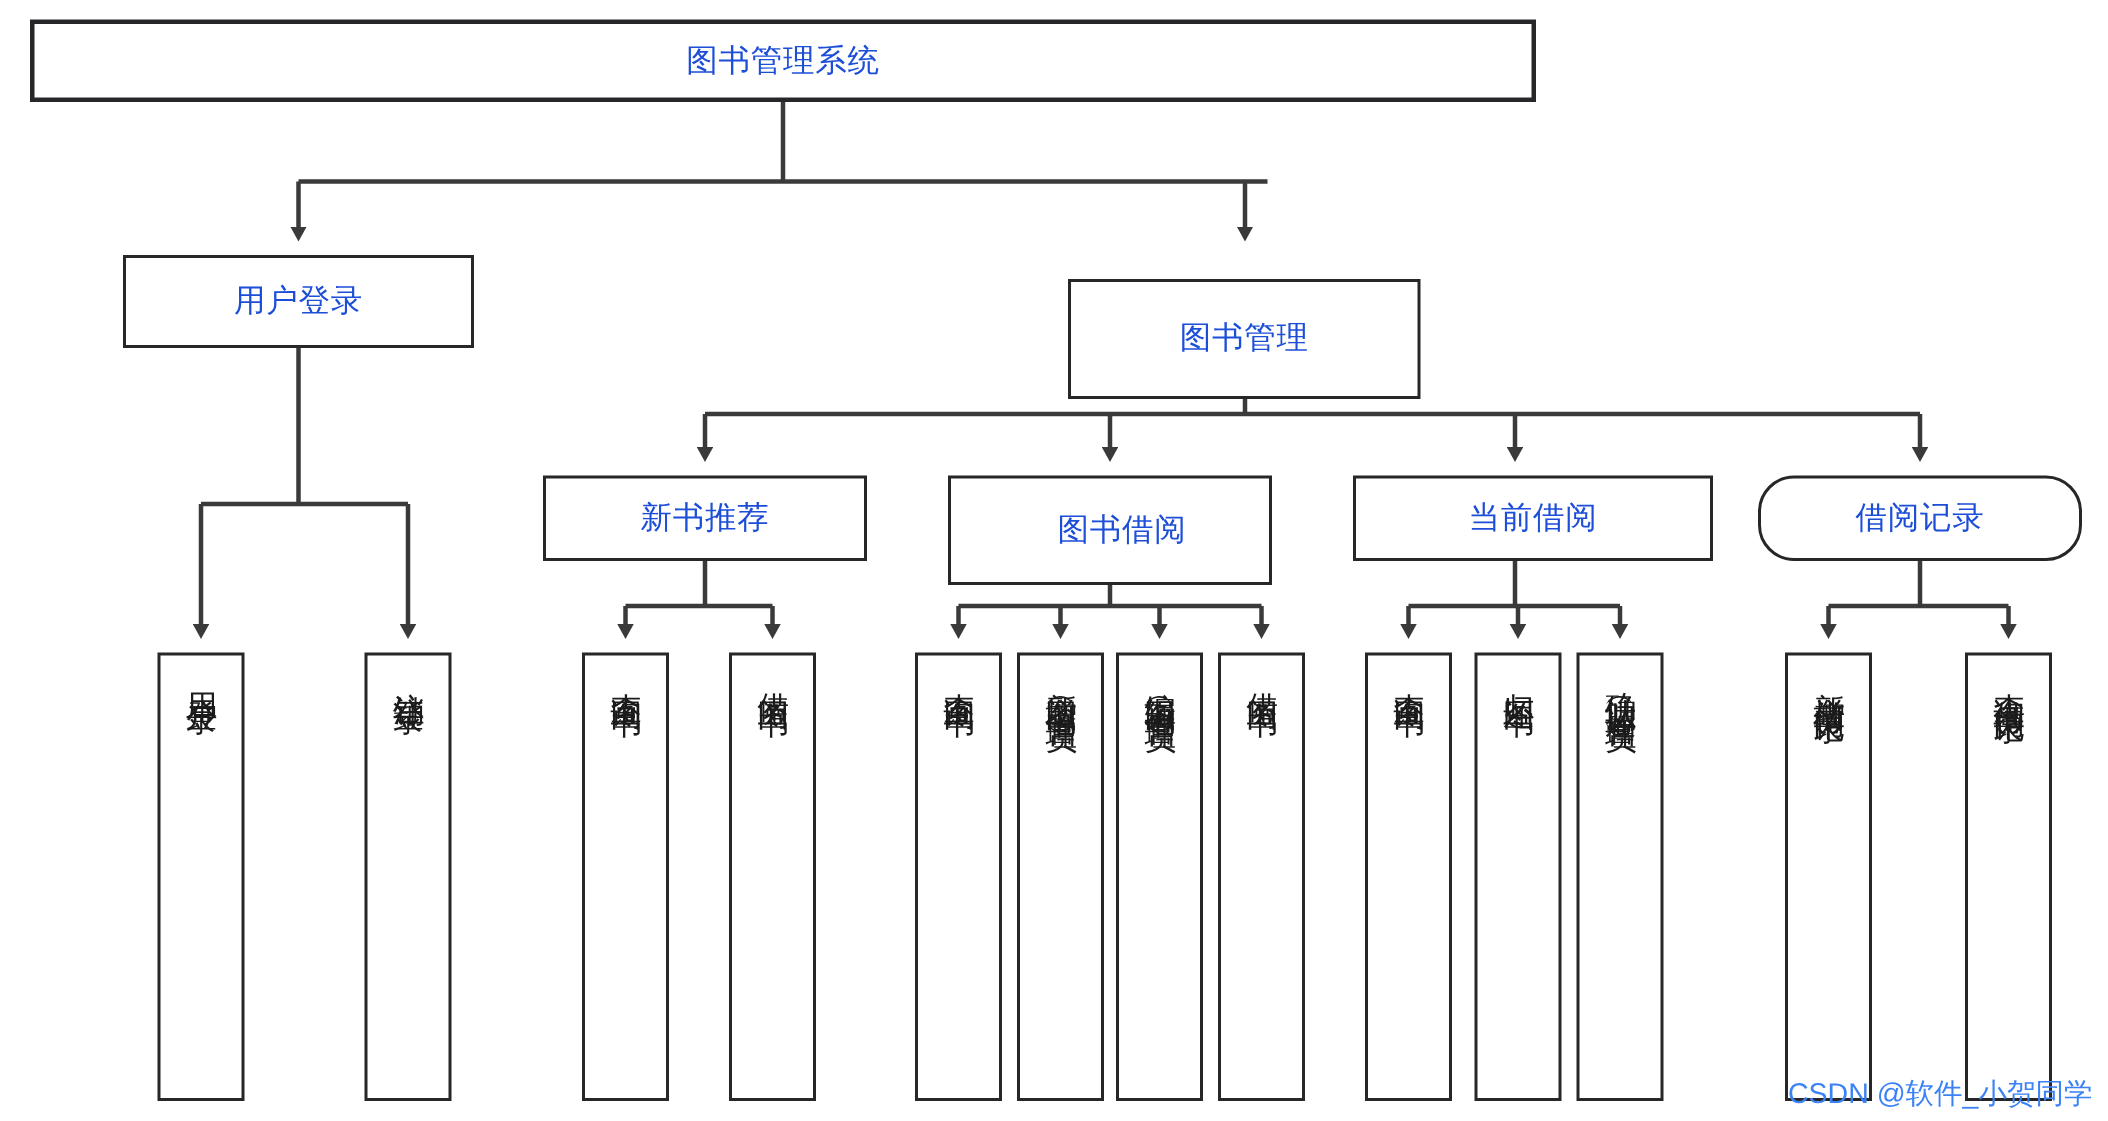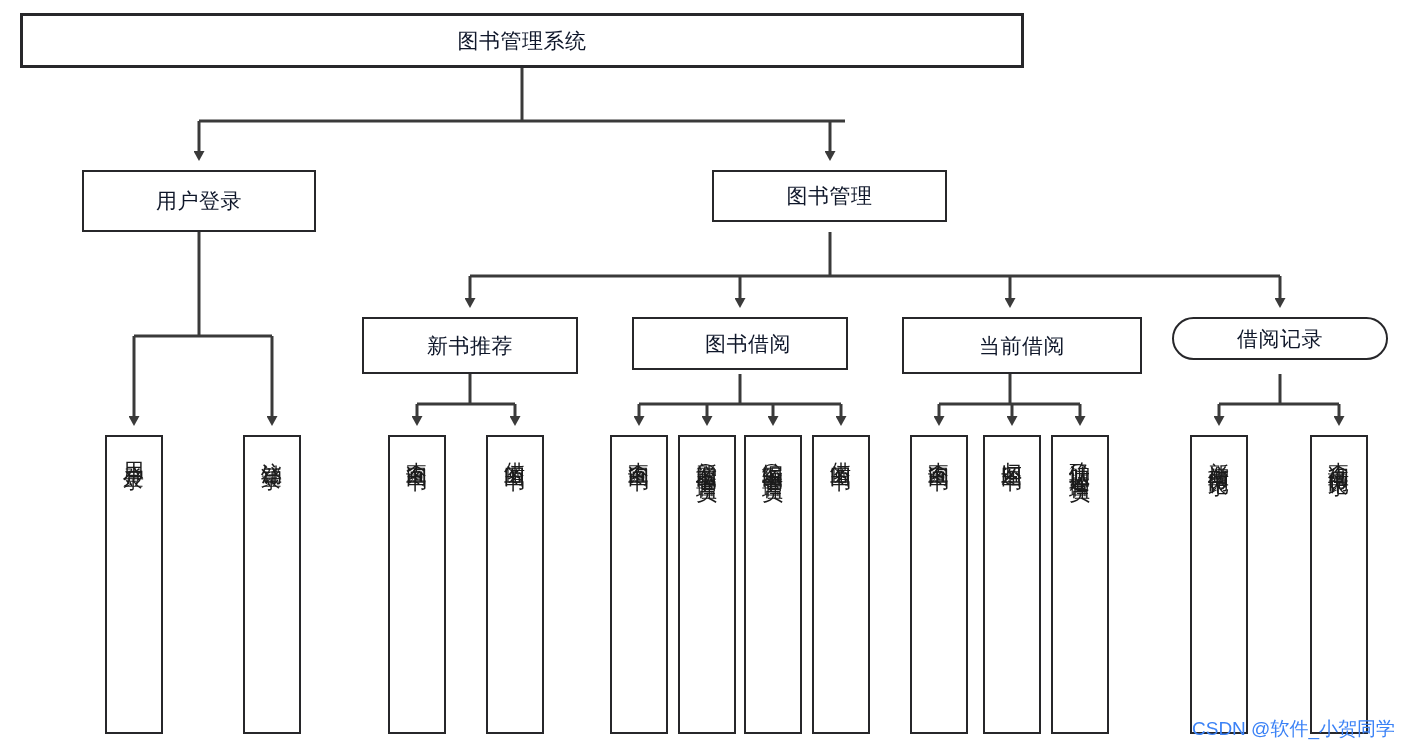--- a/index.html
+++ b/index.html
@@ -31,21 +31,21 @@
     border: 2px solid #27272a;
     display: flex;
     align-items: center;
     justify-content: center;
   }
   .node-box.root {
     border-width: 3px;
   }
   .node-label-h {
     font-size: 21px;
-    color: #0f172a;
+    color: #1d4ed8;
     line-height: 1.1;
     letter-spacing: 0.5px;
     white-space: nowrap;
     font-family: "Liberation Sans", "DejaVu Sans", sans-serif;
   }
   .node-box.leaf {
     align-items: flex-start;
     justify-content: center;
     padding-top: 8px;
   }
@@ -134,34 +134,34 @@
     </g>
   </svg>
 
   <div class="node-box root" style="left:20px; top:13px; width:1004px; height:55px;">
     <span class="node-label-h">图书管理系统</span>
   </div>
 
   <div class="node-box" style="left:82px; top:170px; width:234px; height:62px;">
     <span class="node-label-h">用户登录</span>
   </div>
-  <div class="node-box" style="left:712px; top:170px; width:235px; height:52px;">
+  <div class="node-box" style="left:712px; top:186px; width:235px; height:80px;">
     <span class="node-label-h">图书管理</span>
   </div>
 
   <div class="node-box" style="left:362px; top:317px; width:216px; height:57px;">
     <span class="node-label-h">新书推荐</span>
   </div>
-  <div class="node-box" style="left:632px; top:317px; width:216px; height:53px;padding-left:16px;">
+  <div class="node-box" style="left:632px; top:317px; width:216px; height:73px;padding-left:16px;">
     <span class="node-label-h">图书借阅</span>
   </div>
   <div class="node-box" style="left:902px; top:317px; width:240px; height:57px;">
     <span class="node-label-h">当前借阅</span>
   </div>
-  <div class="node-box" style="left:1172px; top:317px; width:216px; height:43px;border-radius:24px;">
+  <div class="node-box" style="left:1172px; top:317px; width:216px; height:57px;border-radius:24px;">
     <span class="node-label-h">借阅记录</span>
   </div>
 
   <div class="node-box leaf" style="left:105px; top:435px; width:58px; height:299px;">
     <span class="node-label-v">用户登录</span>
   </div>
   <div class="node-box leaf" style="left:243px; top:435px; width:58px; height:299px;">
     <span class="node-label-v">注销登录</span>
   </div>
   <div class="node-box leaf" style="left:388px; top:435px; width:58px; height:299px;">

